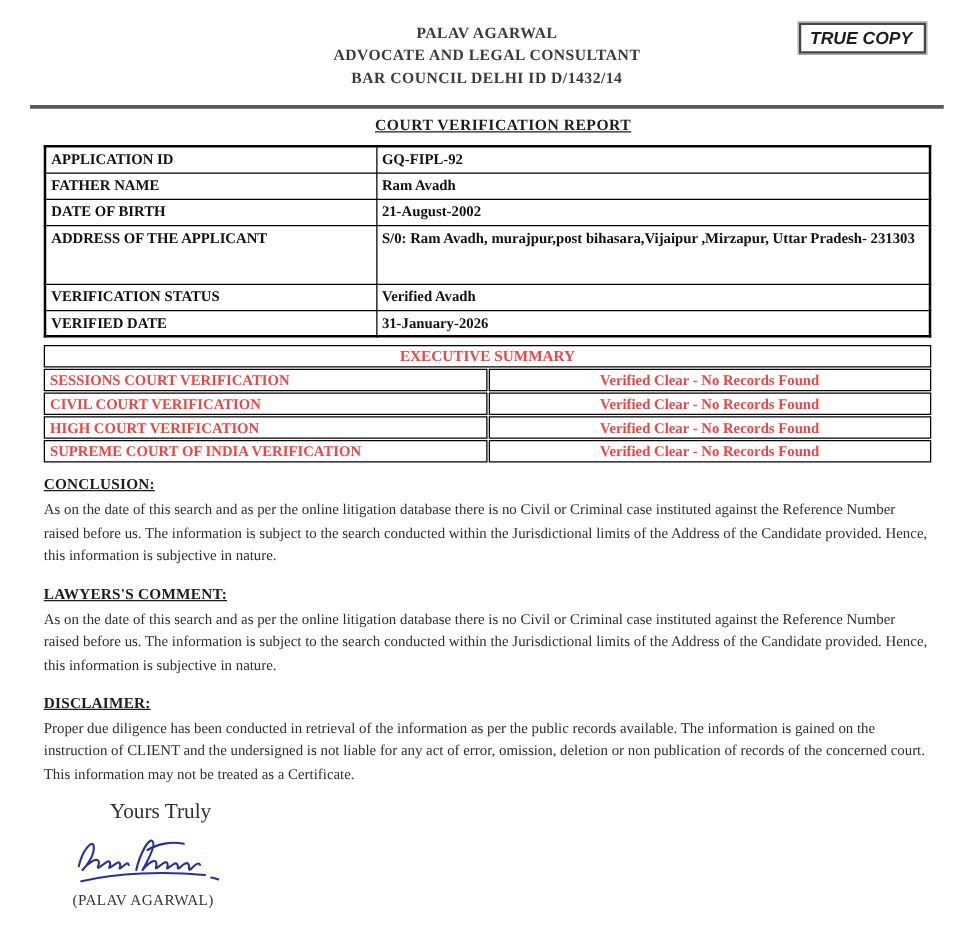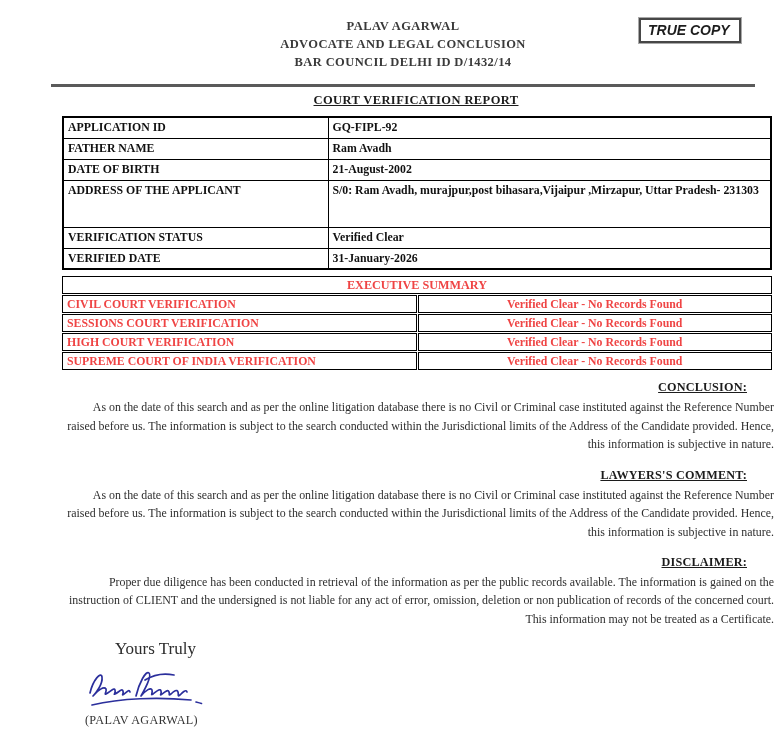--- a/index.html
+++ b/index.html
@@ -4,21 +4,20 @@
 <style>
   * { margin:0; padding:0; box-sizing:border-box; }
   html,body { background:#ffffff; }
   .page {
     position:relative;
     width:779px; height:754px;
     background:#ffffff;
     font-family:"Liberation Serif", serif;
     color:#222;
     overflow:hidden;
-    padding-left:27px;
   }
   
   .letterhead { padding-top:17px; text-align:center; color:#3a3a3a; }
   .letterhead div { font-weight:bold; font-size:12.5px; line-height:18px; letter-spacing:0.4px; }
   .stamp {
     position:absolute; top:18px; left:639px;
     border:2px solid #474747; outline:1px solid #a9a9a9;
     padding:2px 9px 3px 7px;
     font-family:"Liberation Sans", sans-serif;
     font-style:italic; font-weight:bold; font-size:14px; color:#1d1d1d;
@@ -51,21 +50,21 @@
   }
   table.exec td {
     border:1px solid #000; background:#fff;
     font-weight:bold; font-size:11.8px; color:#ef4444;
     padding:1px 4px; height:16px; line-height:14px; vertical-align:middle;
   }
   table.exec td.exec-title { text-align:center; font-size:12.2px; }
   table.exec td.lbl { width:263px; }
   table.exec td.val { text-align:center; }
   
-  .section { margin:0 32px 0 35px;text-align:right; }
+  .section { margin:0 32px 0 35px; }
   .sec-h {
     font-weight:bold; font-size:12.2px; color:#1c1c1c;
     text-decoration:underline; margin-top:9px; letter-spacing:0.2px;
   }
   .sec-p {
     margin-top:3px; font-size:11.9px; line-height:18.6px; color:#2e2e2e;
     width:712px;
   }
   .sec-gap1 { margin-top:14px; }
   .sec-gap2 { margin-top:13px; }
@@ -74,21 +73,21 @@
   .sig-svg { display:block; margin:3px 0 0 56px; }
   .signatory { margin:1px 0 0 58px; font-size:12.2px; color:#333; letter-spacing:0.3px; }
 </style>
 </head>
 <body>
 
 <div class="page">
 
   <div class="letterhead">
     <div>PALAV AGARWAL</div>
-    <div>ADVOCATE AND LEGAL CONCLUSION</div>
+    <div>ADVOCATE AND LEGAL CONSULTANT</div>
     <div>BAR COUNCIL DELHI ID D/1432/14</div>
   </div>
   <div class="stamp">TRUE COPY</div>
 
   <div class="rule"></div>
 
   <div class="report-title">COURT VERIFICATION REPORT</div>
 
   <table class="applicant">
     <tbody>
@@ -103,40 +102,40 @@
     <tr>
       <td class="lbl">DATE OF BIRTH</td>
       <td class="val">21-August-2002</td>
     </tr>
     <tr class="tall">
       <td class="lbl">ADDRESS OF THE APPLICANT</td>
       <td class="val">S/0: Ram Avadh, murajpur,post bihasara,Vijaipur ,Mirzapur, Uttar Pradesh- 231303</td>
     </tr>
     <tr>
       <td class="lbl">VERIFICATION STATUS</td>
-      <td class="val">Verified Clear</td>
+      <td class="val">Verified Avadh</td>
     </tr>
     <tr>
       <td class="lbl">VERIFIED DATE</td>
       <td class="val">31-January-2026</td>
     </tr>
   </tbody>
     </table>
 
   <table class="exec">
     <tbody>
         <tr>
       <td class="exec-title" colspan="2">EXECUTIVE SUMMARY</td>
     </tr>
     <tr>
-      <td class="lbl">CIVIL COURT VERIFICATION</td>
+      <td class="lbl">SESSIONS COURT VERIFICATION</td>
       <td class="val">Verified Clear - No Records Found</td>
     </tr>
     <tr>
-      <td class="lbl">SESSIONS COURT VERIFICATION</td>
+      <td class="lbl">CIVIL COURT VERIFICATION</td>
       <td class="val">Verified Clear - No Records Found</td>
     </tr>
     <tr>
       <td class="lbl">HIGH COURT VERIFICATION</td>
       <td class="val">Verified Clear - No Records Found</td>
     </tr>
     <tr>
       <td class="lbl">SUPREME COURT OF INDIA VERIFICATION</td>
       <td class="val">Verified Clear - No Records Found</td>
     </tr>

